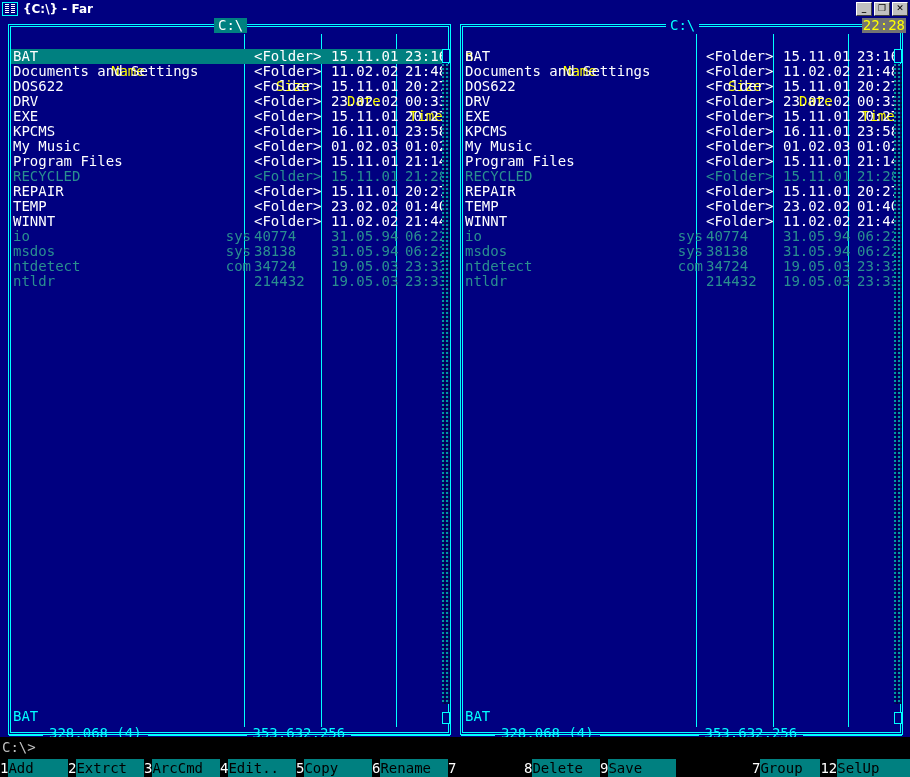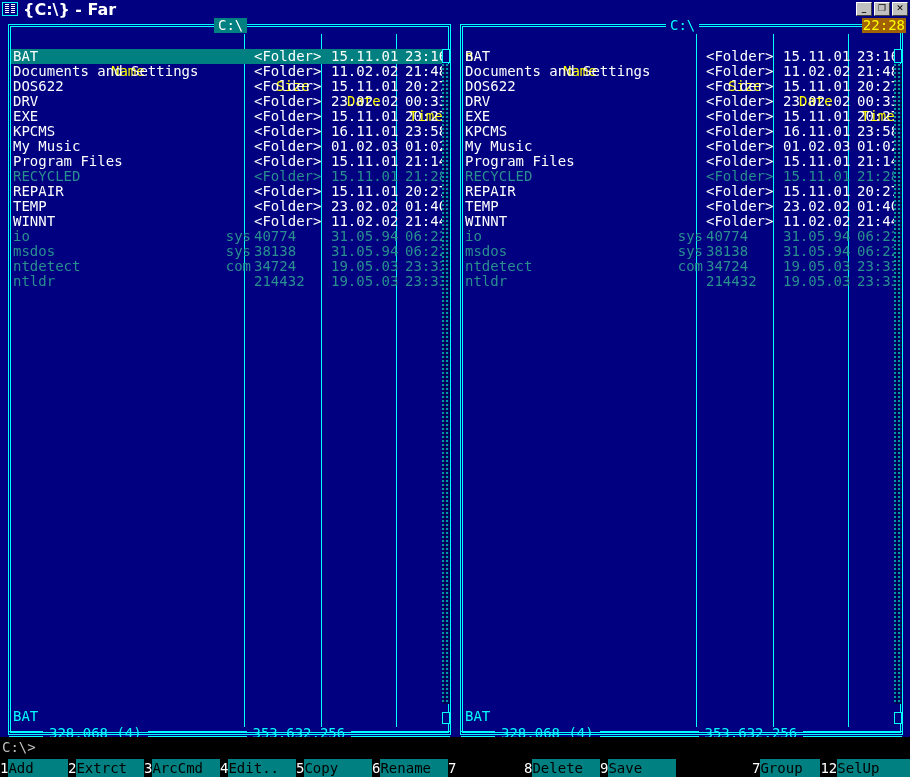--- a/index.html
+++ b/index.html
@@ -43,21 +43,21 @@
   #title-icon::after {
     content: "";
     position: absolute; left: 8px; top: 1px;
     width: 4px; height: 9px;
     background: repeating-linear-gradient(to bottom,
       #ffffff 0px, #ffffff 1px, #000080 1px, #000080 2px);
   }
   #title-text {
     color: #ffffff;
     font-family: "DejaVu Sans", "Liberation Sans", sans-serif;
-    font-size: 16px;
+    font-size: 12px;
     font-weight: bold;
     white-space: pre;
     text-align: right;
   }
   #winbuttons {
     position: absolute; right: 2px; top: 2px;
     display: flex; gap: 2px;
   }
   .winbtn {
     width: 16px; height: 14px;
@@ -116,21 +116,21 @@
     white-space: pre;
     padding: 0 4px;
     letter-spacing: 0px;
   }
   .panel-title.active { background: #008080; color: #ffffff; }
   .panel-title.inactive { background: #000080; color: #00ffff; }
 
   .clock {
     position: absolute;
     right: 1px; top: 0px;
-    background: #a16207;
+    background: #737373;
     color: #ffff00;
     font-size: 14px;
     height: 15px; line-height: 15px;
     padding: 0 1px;
     white-space: pre;
   }
 
   .col-head {
     position: absolute;
     left: 6px; top: 16px;
@@ -214,21 +214,21 @@
 
   .panel-info {
     position: absolute;
     left: 4px; top: 708px;
     width: 441px;
     height: 15px;
     font-size: 14px;
     line-height: 15px;
     color: #00ffff;
     display: flex;
-    align-items: center;
+    align-items: flex-end;
     white-space: pre;
   }
   .dbl-line {
     flex: 1 1 auto;
     height: 4px;
     border-top: 1px solid #00ffff;
     border-bottom: 1px solid #00ffff;
   }
   .dbl-line.w-sm { flex: 0 0 34px; }
   .info-text { flex: 0 0 auto; padding: 0 6px; }

